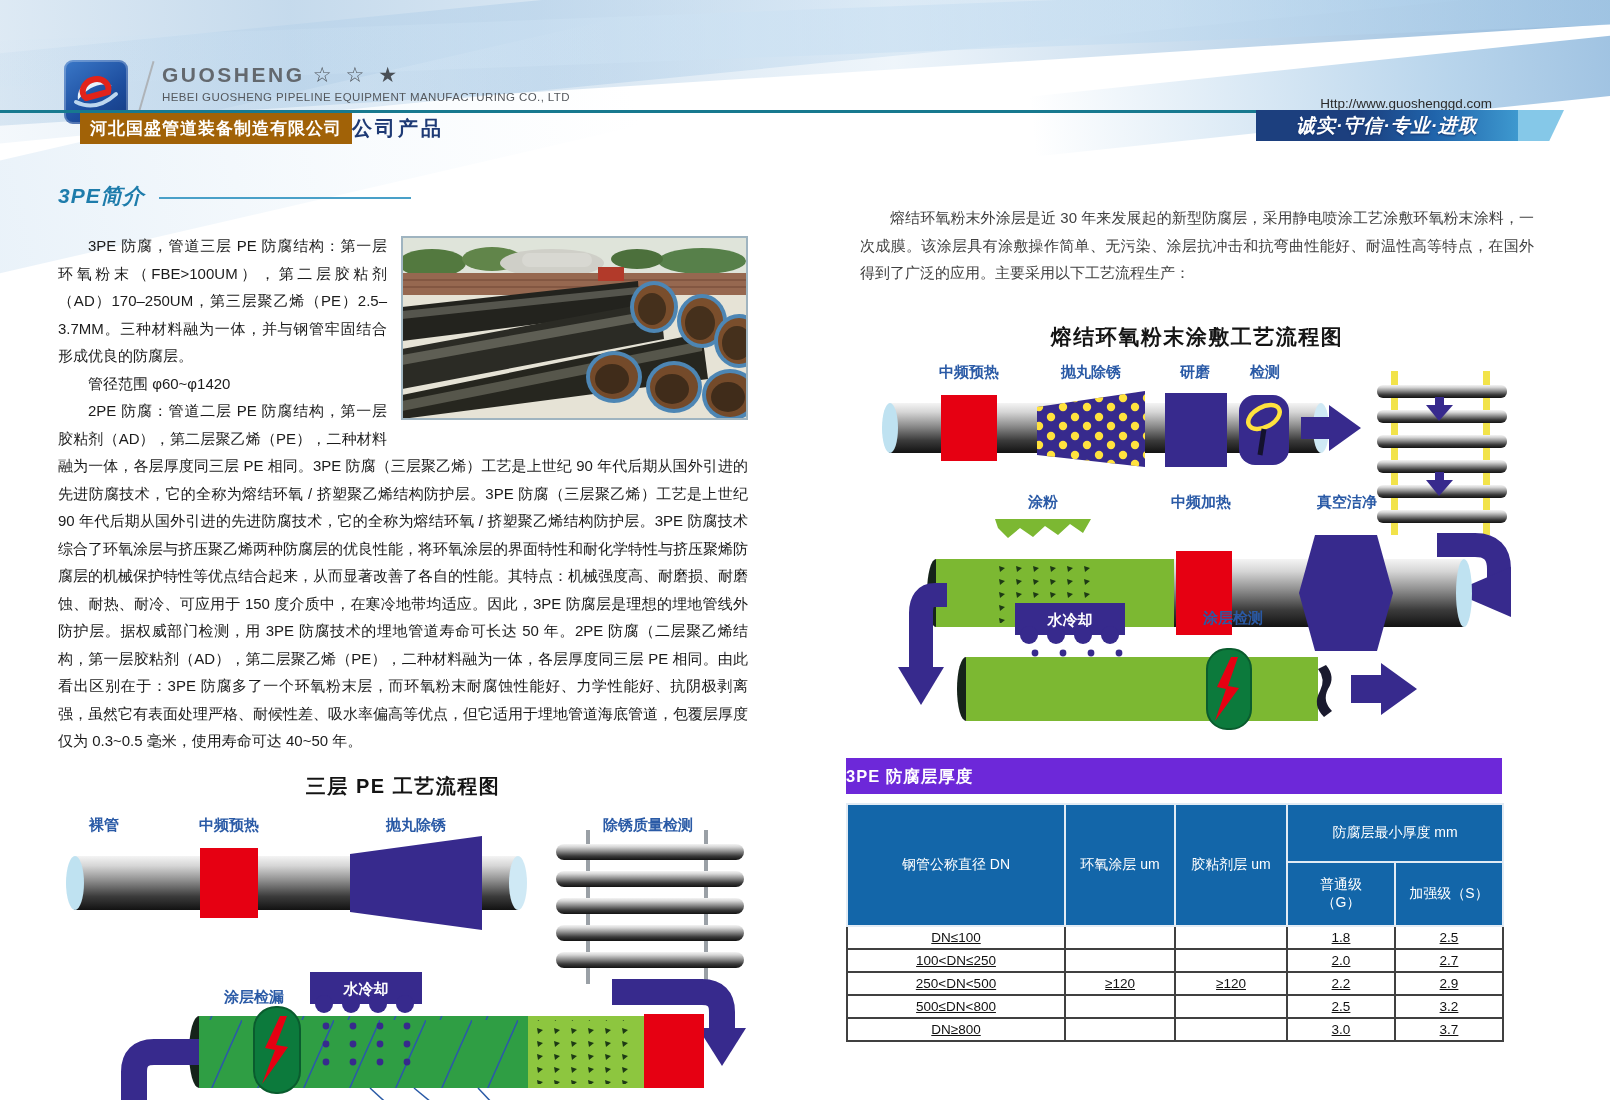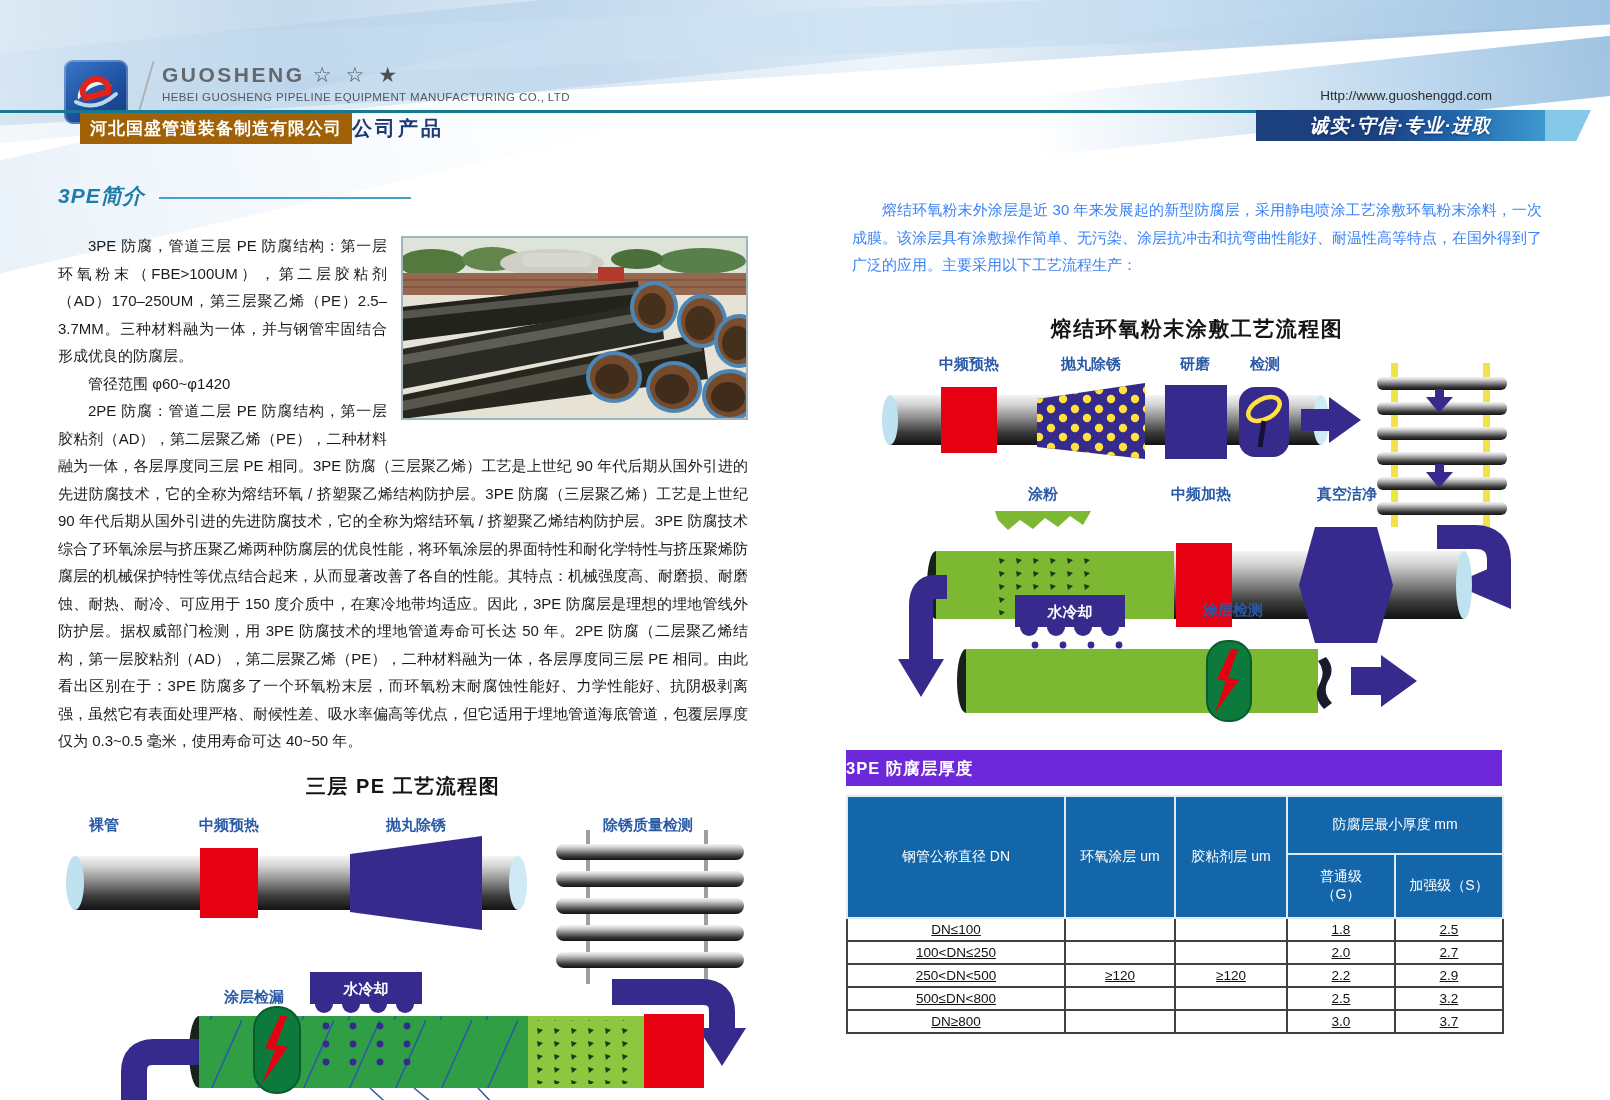--- a/index.html
+++ b/index.html
@@ -19,42 +19,42 @@
   .b5{top:60px;right:-120px;width:700px;height:60px;transform:rotate(-6deg);
       background:linear-gradient(90deg,rgba(255,255,255,0) 0%,rgba(126,178,220,.55) 60%,rgba(96,152,204,.7) 100%);}
   
   .logo{position:absolute;left:64px;top:60px;width:64px;height:64px;border-radius:9px;
         background:linear-gradient(145deg,#3a78c8 0%,#1d4d9e 60%,#153a80 100%);
         box-shadow:inset 0 0 0 2px rgba(255,255,255,.25);}
   .slash{position:absolute;left:144px;top:60px;width:2px;height:62px;background:#aeb3b8;transform:rotate(16deg);}
   .brand{position:absolute;left:162px;top:63px;font-size:21px;font-weight:700;color:#63686e;letter-spacing:2.5px;}
   .brand .stars{color:#4a4f55;font-weight:400;letter-spacing:4px;}
   .brand-sub{position:absolute;left:162px;top:91px;font-size:11.5px;color:#54585d;letter-spacing:.4px;}
-  .url{position:absolute;right:118px;top:88px;font-size:13.5px;color:#2b2b2b;}
+  .url{position:absolute;right:118px;top:96px;font-size:13.5px;color:#2b2b2b;}
   .teal-rule{position:absolute;left:0;top:110px;width:1500px;height:3px;background:#17798f;}
   .company-bar{position:absolute;left:80px;top:113px;width:272px;height:31px;background:#a16207;
         color:#fff;font-size:17px;line-height:31px;text-align:center;font-weight:600;letter-spacing:1px;}
   .section-label{position:absolute;left:352px;top:113px;height:31px;line-height:31px;
         font-size:20px;font-weight:700;color:#1e3a75;letter-spacing:3px;}
-  .slogan{position:absolute;left:1256px;top:110px;width:289px;height:31px;
+  .slogan{position:absolute;left:1256px;top:110px;width:262px;height:31px;
         background:linear-gradient(90deg,#1c3f7e 0%,#1c3f7e 40%,#2064ab 68%,#3e99cf 100%);
         color:#fff;font-size:19px;line-height:31px;font-weight:800;font-style:italic;
         text-align:center;letter-spacing:1px;text-shadow:0 1px 2px #12306b;}
   .slogan::after{content:'';position:absolute;left:100%;top:0;width:46px;height:31px;
         background:#85c8e8;clip-path:polygon(0 0,100% 0,68% 100%,0 100%);}
   
   .col-left{position:absolute;left:58px;top:182px;width:690px;}
   .col-right{position:absolute;left:852px;top:196px;width:690px;}
   h2.sec{margin:0;font-size:21px;font-weight:700;color:#1e7cab;letter-spacing:1px;display:flex;align-items:center;gap:14px;font-style:italic;}
   h2.sec .rule{flex:0 0 252px;height:2px;background:#49a0c8;margin-top:4px;}
   .textblock{margin-top:22px;font-size:15px;line-height:27.5px;color:#1b1b1b;text-align:justify;}
   .textblock p{margin:0;text-indent:2em;}
   .photo{float:right;width:345px;height:182px;margin:4px 0 10px 14px;border:1px solid #9fb4c0;background:#dfe3da;}
   h3.fig{margin:18px 0 4px;text-align:center;font-size:20px;font-weight:700;color:#141414;letter-spacing:1.5px;}
-  .col-right .para{margin:0;font-size:15px;line-height:27.5px;color:#3b82f6;text-align:justify;text-indent:2em;}
+  .col-right .para{margin:8px;font-size:15px;line-height:27.5px;color:#404040;text-align:justify;text-indent:2em;}
   .col-right h3.fig{margin:36px 0 4px;font-size:21px;}
   svg.diagram{display:block;}
   svg text.lbl{fill:#2a5aa6;font-size:15px;font-weight:600;font-family:"Liberation Sans",sans-serif;}
   svg text.lbl-w{fill:#ffffff;font-size:15px;font-weight:600;font-family:"Liberation Sans",sans-serif;}
   
   .table-wrap{margin-top:26px;margin-left:-6px;width:656px;}
   .tbl-title{height:36px;line-height:36px;background:#6d28d9;color:#fff;font-size:16.5px;
         font-weight:700;text-align:left;letter-spacing:1px;margin-bottom:9px;}
   table.spec{border-collapse:collapse;width:656px;table-layout:fixed;}
   table.spec thead td{background:#1366a9;color:#fff;border:2px solid #e2ebf4;

